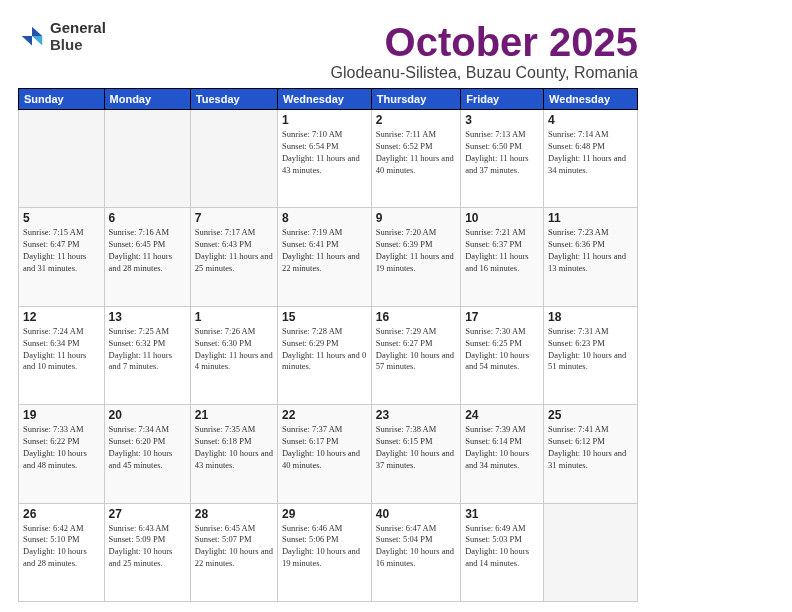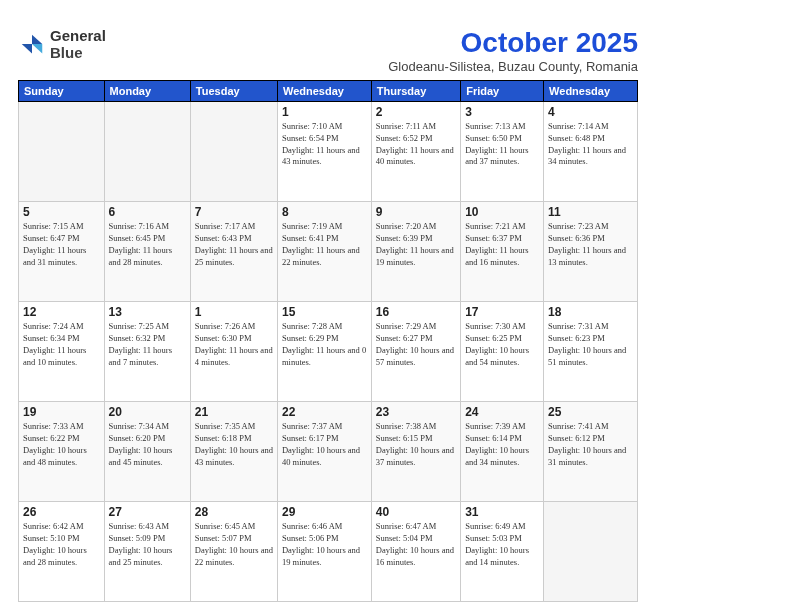--- a/index.html
+++ b/index.html
@@ -8,21 +8,21 @@
       background: #fff;
       width: 792px;
       height: 612px;
       overflow: hidden;
     }
     .page {
       width: 656px;
       height: 612px;
       display: flex;
       flex-direction: column;
-      padding: 28px 18px 10px 18px;
+      padding: 20px 18px 10px 18px;
     }
     .header {
       display: flex;
       justify-content: space-between;
       align-items: flex-start;
       margin-bottom: 6px;
     }
     .logo {
       display: flex;
       align-items: center;
@@ -44,27 +44,27 @@
       color: #404040;
     }
     .logo-icon {
       width: 28px;
       height: 28px;
     }
     .title-block {
       text-align: right;
     }
     .month-title {
-      font-size: 28px;
-      font-weight: bold;
-      color: #1d4ed8;
+      font-size: 40px;
+      font-weight: bold;
+      color: #701a75;
       line-height: 1.1;
     }
     .subtitle {
-      font-size: 13px;
+      font-size: 16px;
       color: #444;
     }
     .calendar {
       width: 100%;
       border-collapse: collapse;
       flex: 1;
     }
     .calendar th {
       background: #2255cc;
       color: #fff;

